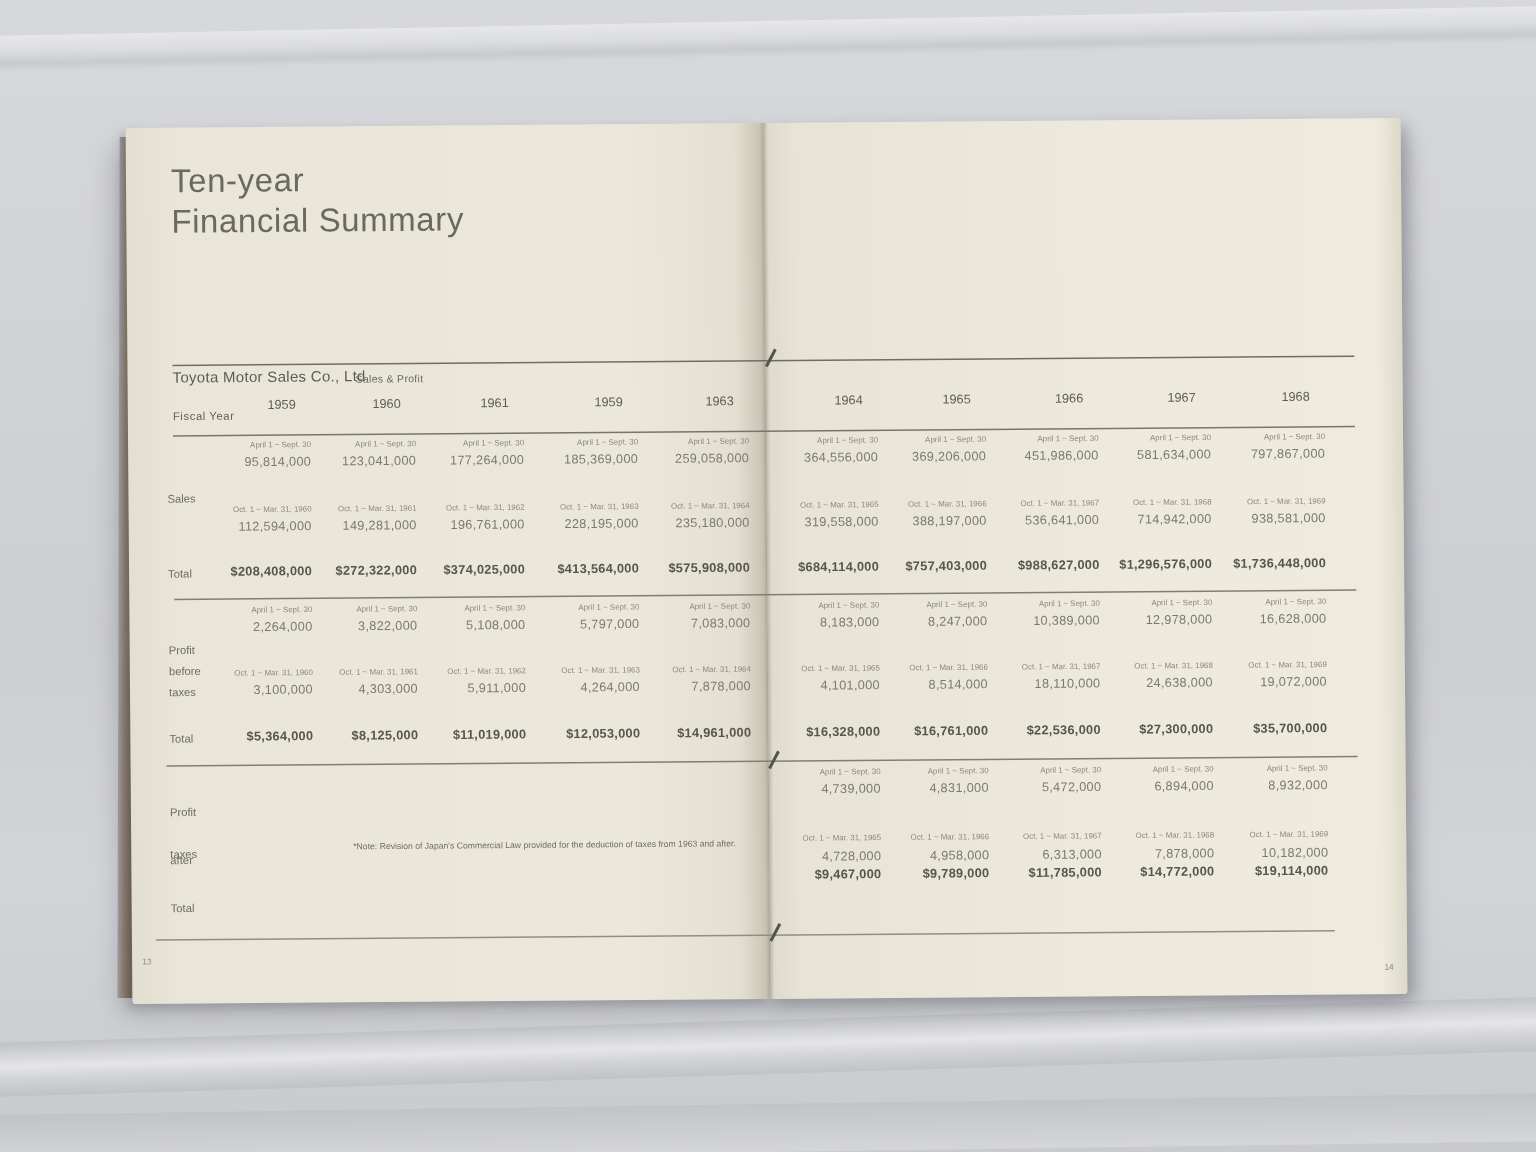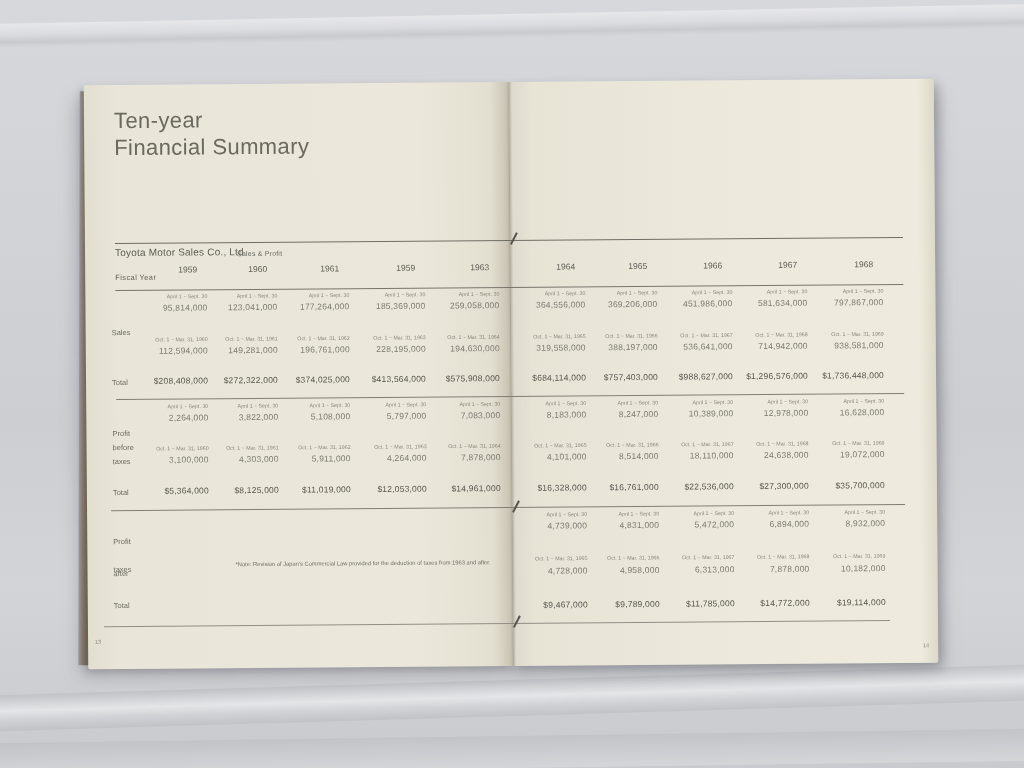--- a/index.html
+++ b/index.html
@@ -55,24 +55,24 @@
   .note { position:absolute; left:148px; top:477px; width:420px; font-size:8px;
     transform:scale(.72); transform-origin:0 0; color:#6e6c62; white-space:nowrap; }
 
   .col  { position:absolute; top:0; width:110px; height:584px; }
   .c0{left:12px}.c1{left:82px}.c2{left:154px}.c3{left:230px}.c4{left:304px}
   .c5{left:390px}.c6{left:462px}.c7{left:537px}.c8{left:612px}.c9{left:688px}
   .cell { position:absolute; left:0; width:110px; text-align:right; white-space:nowrap; }
   .year   { top:180px; font-size:8.5px; color:#5f5d55; padding-right:10px; }
   .period { font-size:8px; color:#8b887c; transform:scale(.66); transform-origin:100% 0; }
   .val    { font-size:8.5px; color:#7c7a70; letter-spacing:.2px; }
-  .tot    { font-size:8.5px; color:#57554d; font-weight:normal; letter-spacing:.2px; }
+  .tot    { font-size:8.5px; color:#57554d; font-weight:bold; letter-spacing:.2px; }
   .s1p{top:209px}.s1v{top:218px} .s2p{top:252px}.s2v{top:261px} .stv{top:291px}
   .p1p{top:319px}.p1v{top:328px} .p2p{top:361px}.p2v{top:370px} .ptv{top:401px}
-  .a1p{top:430px}.a1v{top:439px} .a2p{top:474px}.a2v{top:484px} .atv{top:518px}
+  .a1p{top:430px}.a1v{top:439px} .a2p{top:474px}.a2v{top:484px} .atv{top:496px}
 
   .pageno { position:absolute; font-size:7px; transform:scale(.8); color:#8d8b81; }
   .pageno-left  { left:6px;  top:553px; }
   .pageno-right { left:834px; top:563px; }
 
   .fold-tick { position:absolute; width:1.5px; height:13px; background:#55534b; }
   .tick1{left:428px; top:150px; transform:rotate(28deg);}
   .tick2{left:428px; top:418px; transform:rotate(28deg);}
   .tick3{left:428px; top:533px; transform:rotate(28deg);}
 </style>
@@ -172,21 +172,21 @@
         <span class="cell period p2p">Oct. 1 ~ Mar. 31, 1963</span>
         <span class="cell val p2v">4,264,000</span>
         <span class="cell tot ptv">$12,053,000</span>
       </div>
 
       <div class="col c4">
         <span class="cell year">1963</span>
         <span class="cell period s1p">April 1 ~ Sept. 30</span>
         <span class="cell val s1v">259,058,000</span>
         <span class="cell period s2p">Oct. 1 ~ Mar. 31, 1964</span>
-        <span class="cell val s2v">194,630,000</span>
+        <span class="cell val s2v">235,180,000</span>
         <span class="cell tot stv">$575,908,000</span>
         <span class="cell period p1p">April 1 ~ Sept. 30</span>
         <span class="cell val p1v">7,083,000</span>
         <span class="cell period p2p">Oct. 1 ~ Mar. 31, 1964</span>
         <span class="cell val p2v">7,878,000</span>
         <span class="cell tot ptv">$14,961,000</span>
       </div>
 
       <div class="col c5">
         <span class="cell year">1964</span>

